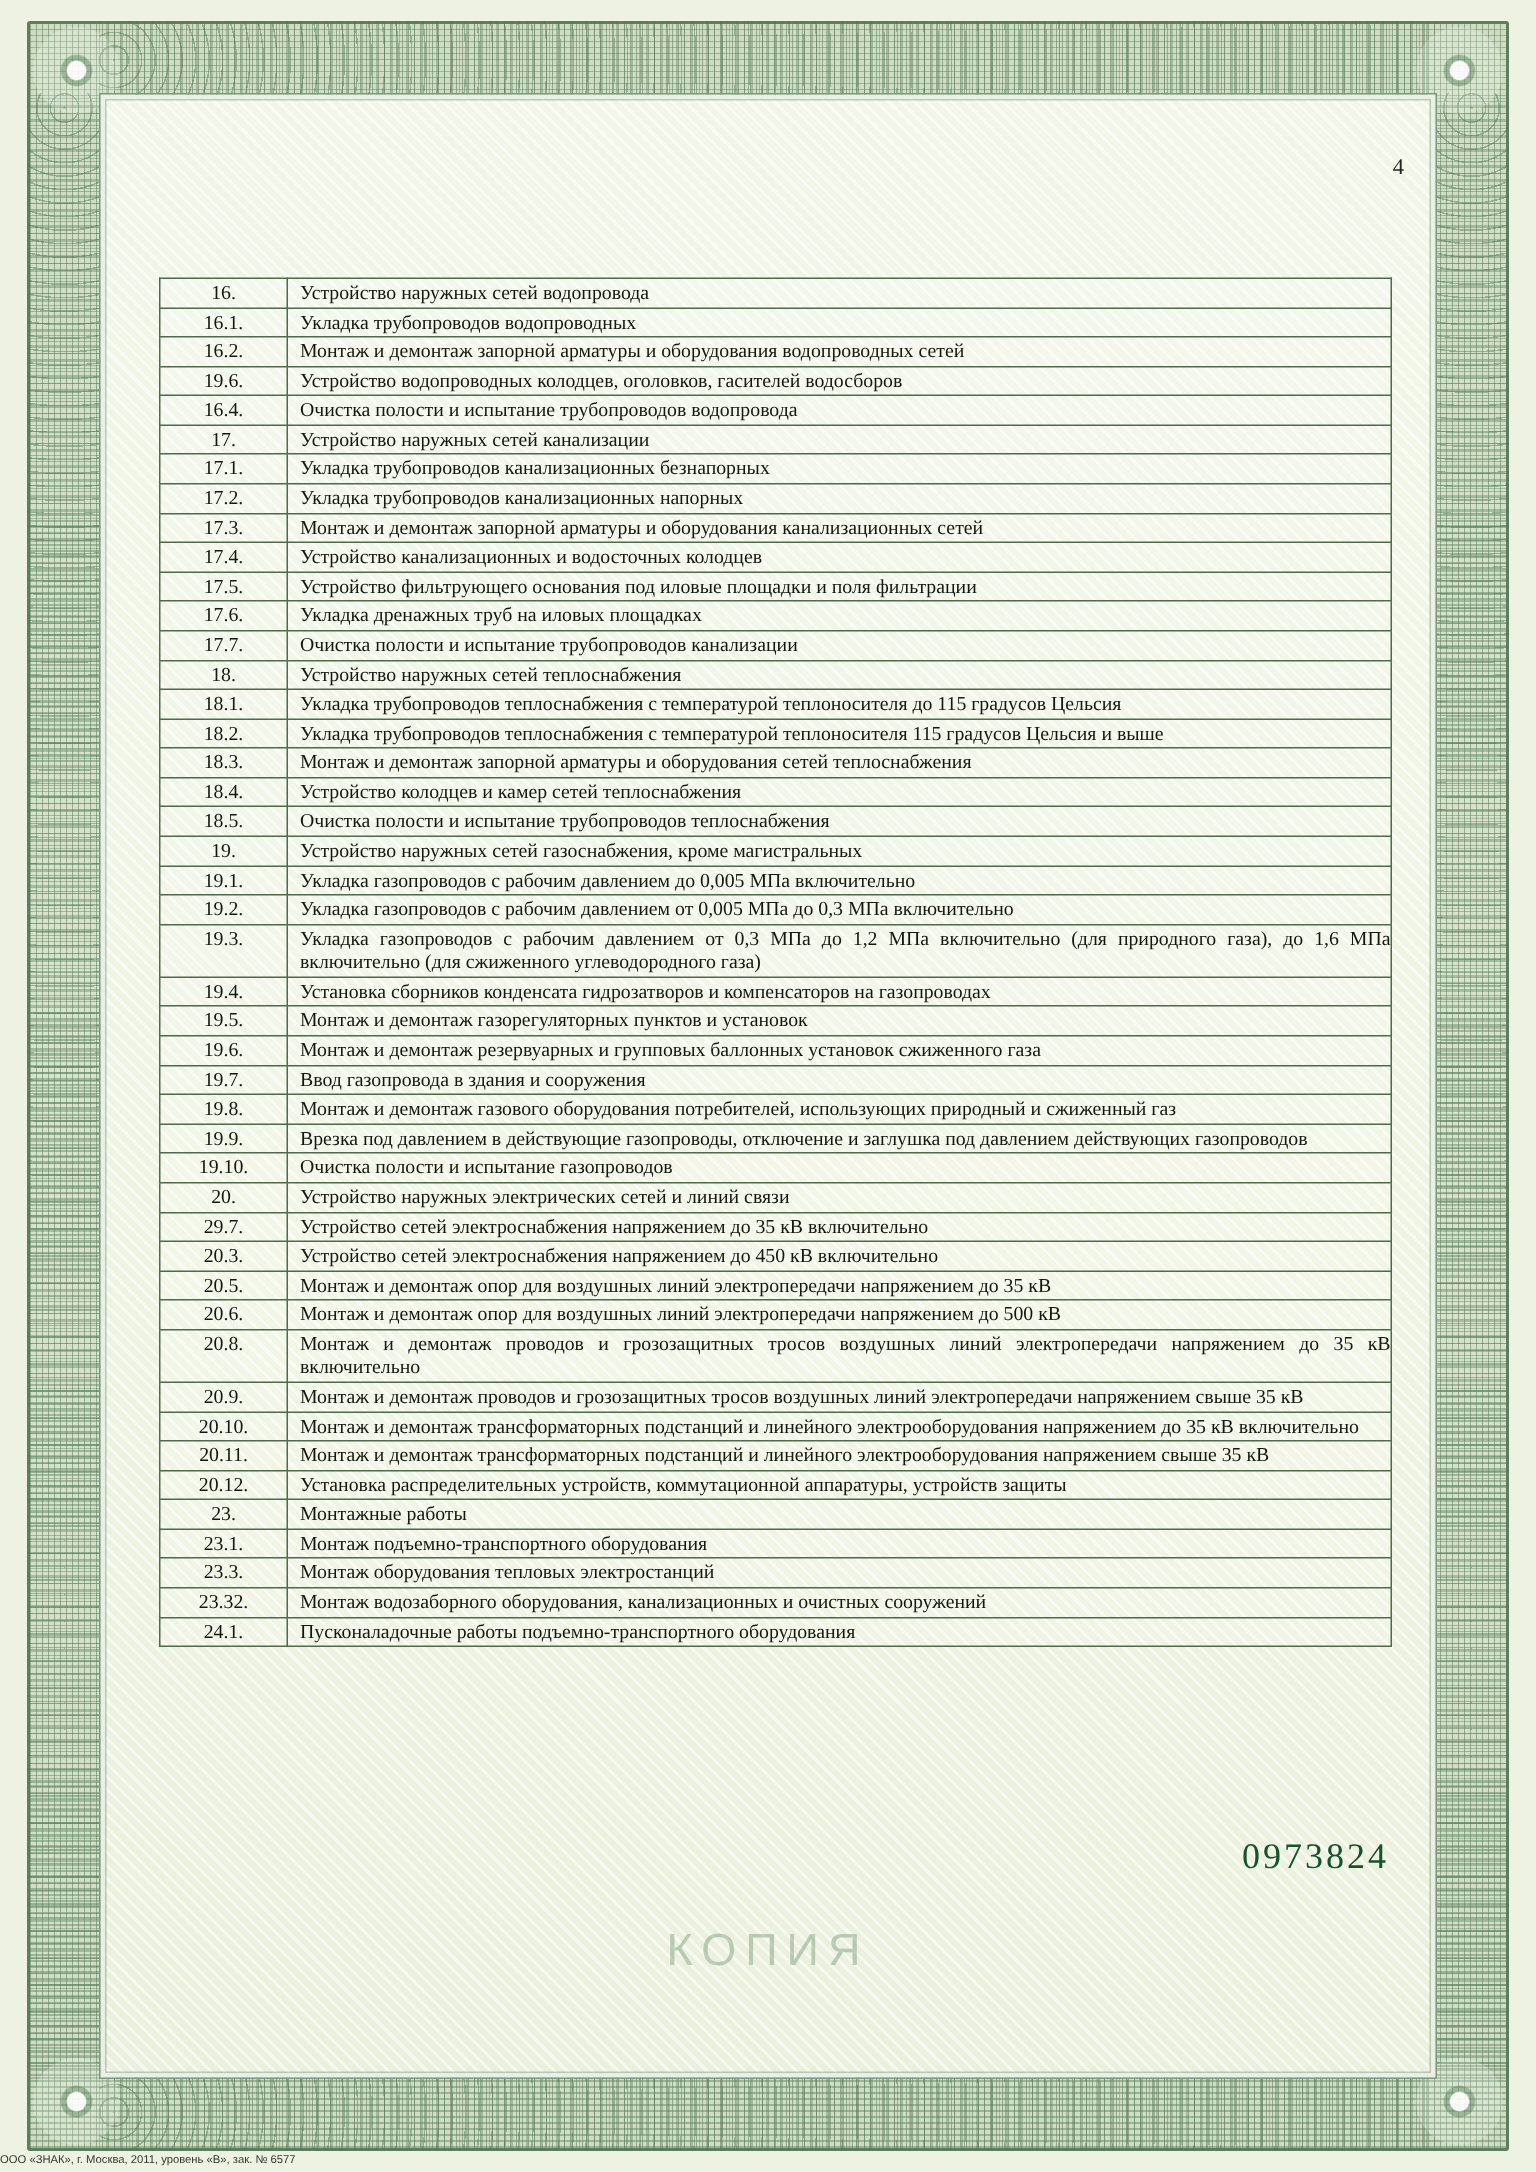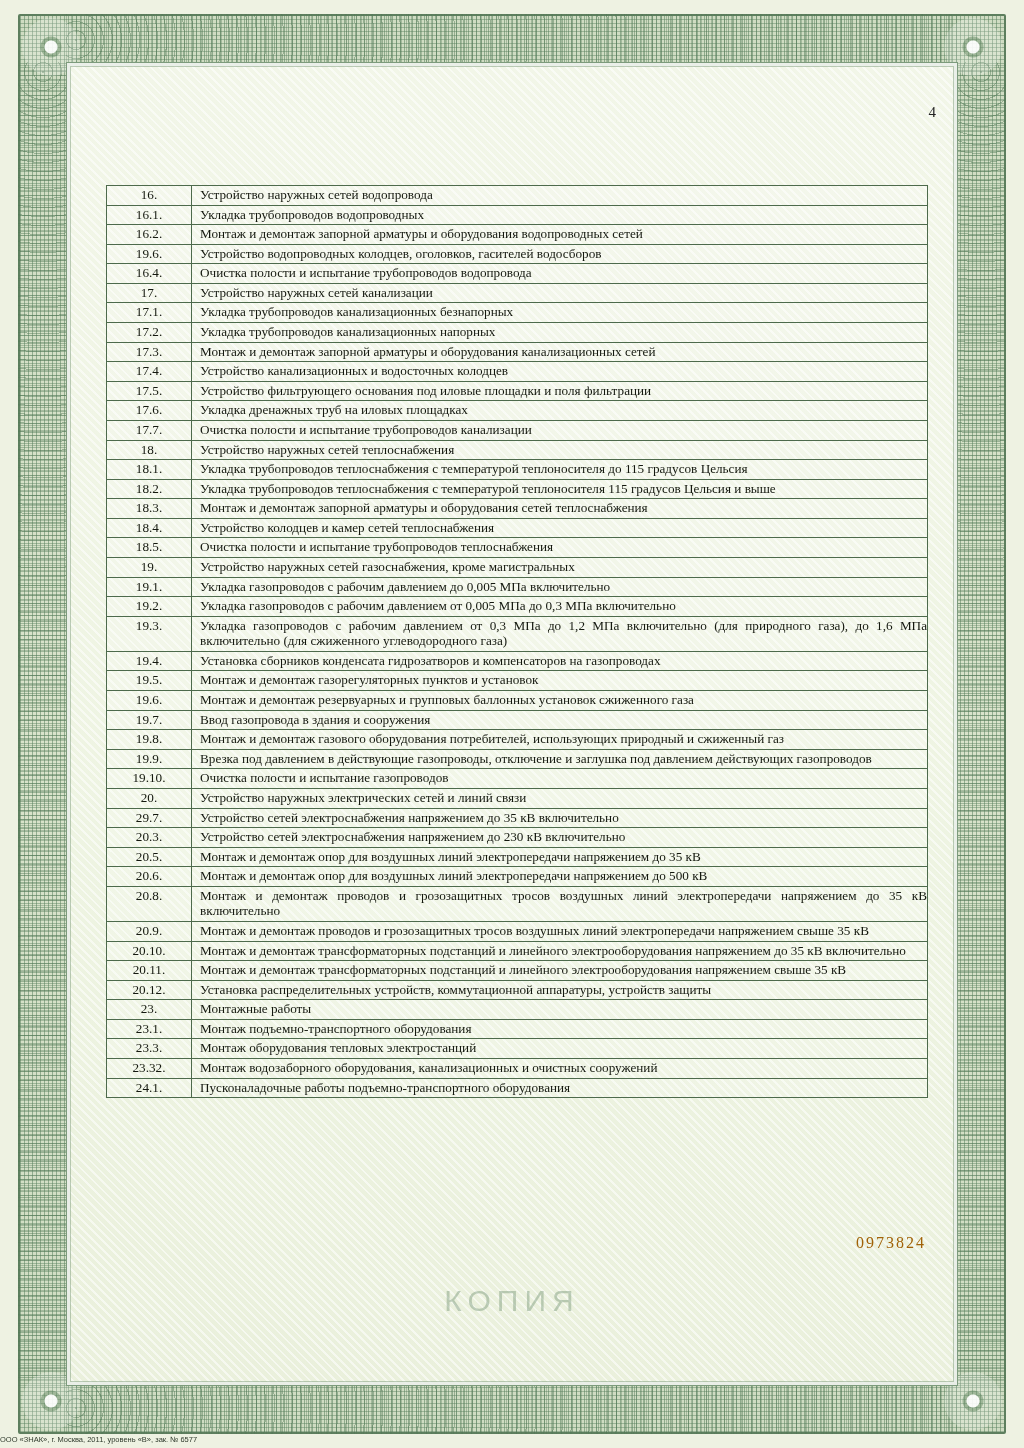--- a/index.html
+++ b/index.html
@@ -112,23 +112,23 @@
   }
   tr.group td {
     font-weight: 400;
   }
   tr.group td.num { text-align: center; }
 
   .serial {
     position: absolute;
     right: 16px;
     bottom: 118px;
-    font-size: 16px;
+    font-size: 24px;
     letter-spacing: 2px;
-    color: #a16207;
+    color: #14532d;
     font-family: "Liberation Serif", serif;
   }
 
   .kopiya {
     position: absolute;
     left: 50%;
     transform: translateX(-50%);
     bottom: 52px;
     font-size: 30px;
     letter-spacing: 6px;
@@ -290,21 +290,21 @@
             <tr class="group">
               <td class="num">20.</td>
               <td class="txt">Устройство наружных электрических сетей и линий связи</td>
             </tr>
             <tr class="">
               <td class="num">29.7.</td>
               <td class="txt">Устройство сетей электроснабжения напряжением до 35 кВ включительно</td>
             </tr>
             <tr class="">
               <td class="num">20.3.</td>
-              <td class="txt">Устройство сетей электроснабжения напряжением до 230 кВ включительно</td>
+              <td class="txt">Устройство сетей электроснабжения напряжением до 450 кВ включительно</td>
             </tr>
             <tr class="">
               <td class="num">20.5.</td>
               <td class="txt">Монтаж и демонтаж опор для воздушных линий электропередачи напряжением до 35 кВ</td>
             </tr>
             <tr class="">
               <td class="num">20.6.</td>
               <td class="txt">Монтаж и демонтаж опор для воздушных линий электропередачи напряжением до 500 кВ</td>
             </tr>
             <tr class="">

